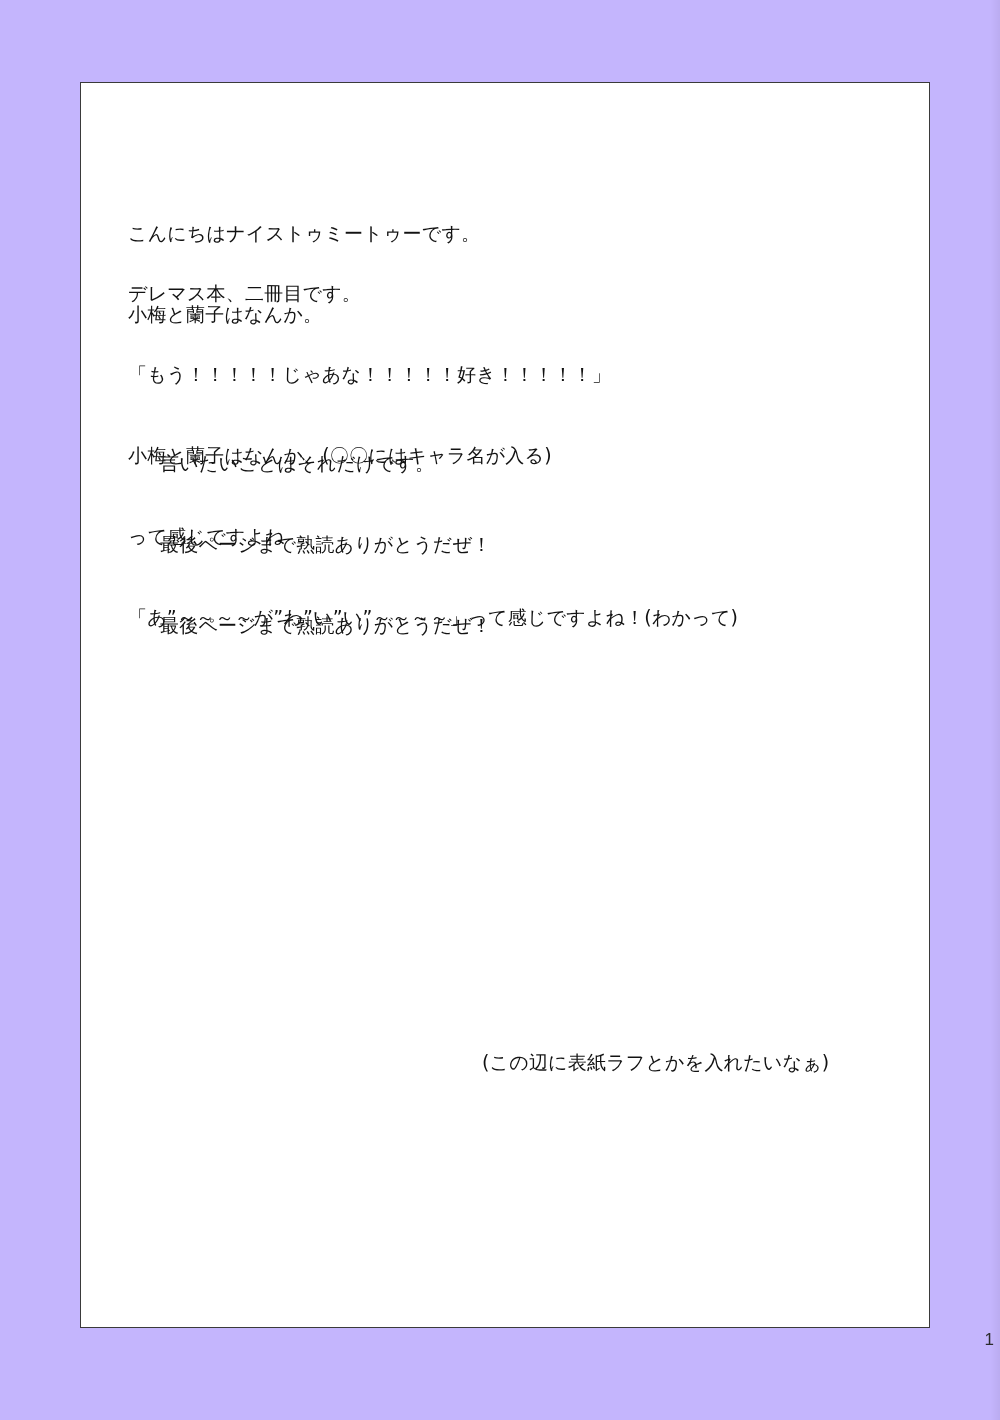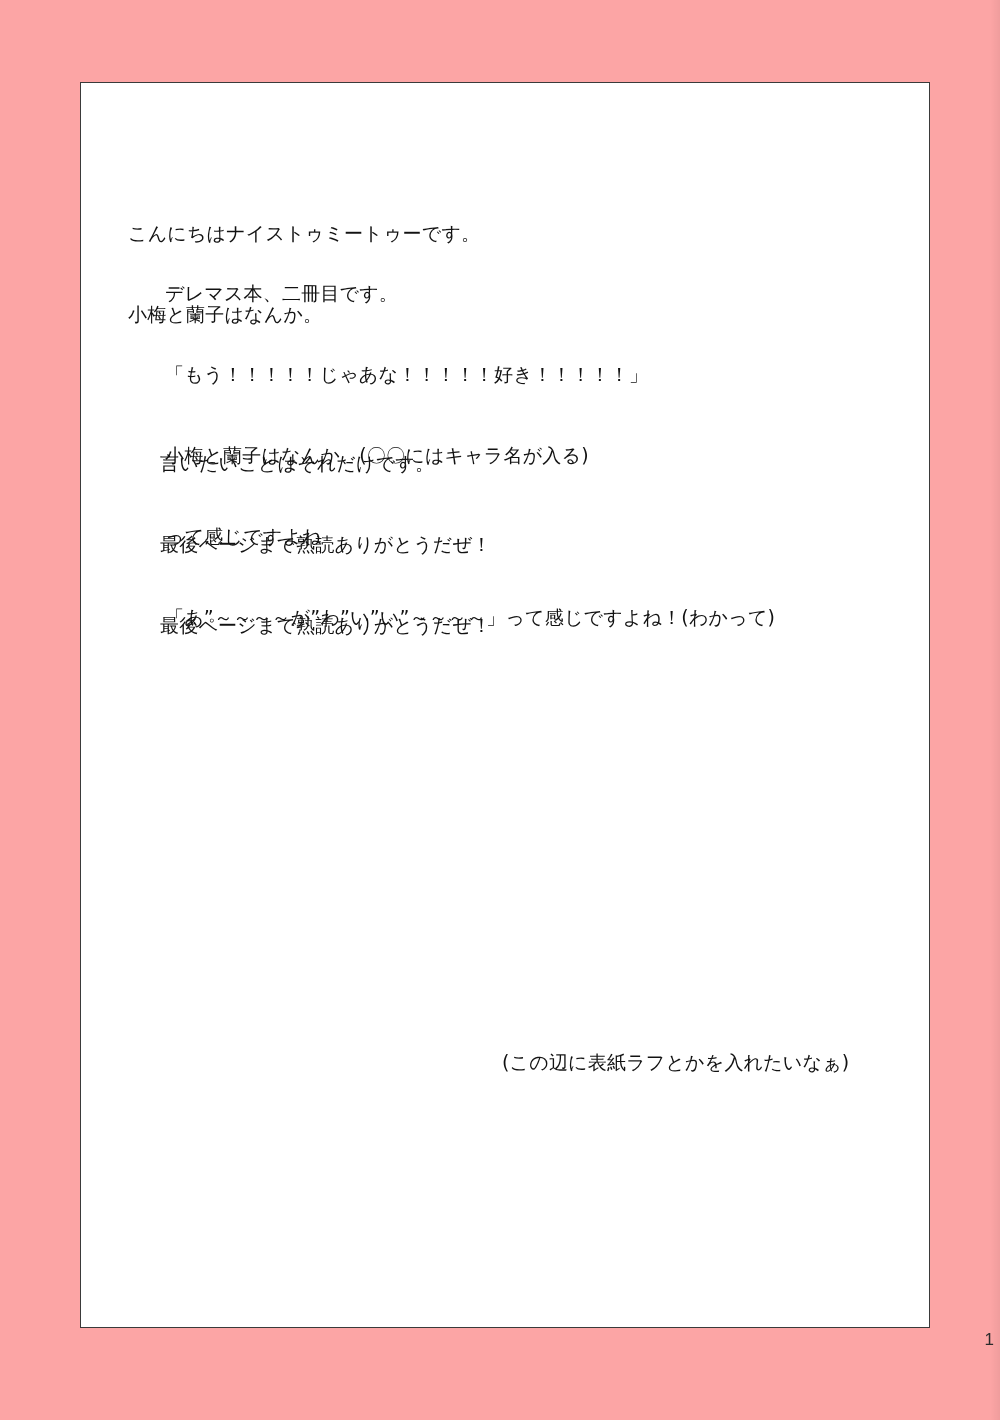--- a/index.html
+++ b/index.html
@@ -16,21 +16,21 @@
     overflow: hidden;
   }
 
   
   .page-sheet {
     position: absolute;
     left: 0;
     top: 0;
     width: 1000px;
     height: 1420px;
-    background: #fca5a5;
+    background: #c4b5fd;
   }
 
   
   .page-frame {
     position: absolute;
     left: 80px;
     top: 82px;
     width: 850px;
     height: 1246px;
     border: 1px solid #3a3a3a;
@@ -42,30 +42,30 @@
     position: absolute;
     left: 128px;
     font-size: 19px;
     line-height: 1.42;
     letter-spacing: 0.2px;
     color: #121212;
     white-space: pre;
   }
 
   #block-greeting { top: 166px; }
-  #block-intro    { top: 226px; margin-left: 37px; }
+  #block-intro    { top: 226px; }
   #block-closing  { top: 396px; margin-left: 32px; }
 
   .text-block .line {
     display: block;
   }
 
   .note-rough {
     position: absolute;
-    left: 502px;
+    left: 482px;
     top: 1050px;
     font-size: 19px;
     letter-spacing: 0.2px;
     color: #121212;
     white-space: pre;
   }
 
   .page-number {
     position: absolute;
     right: 6px;

